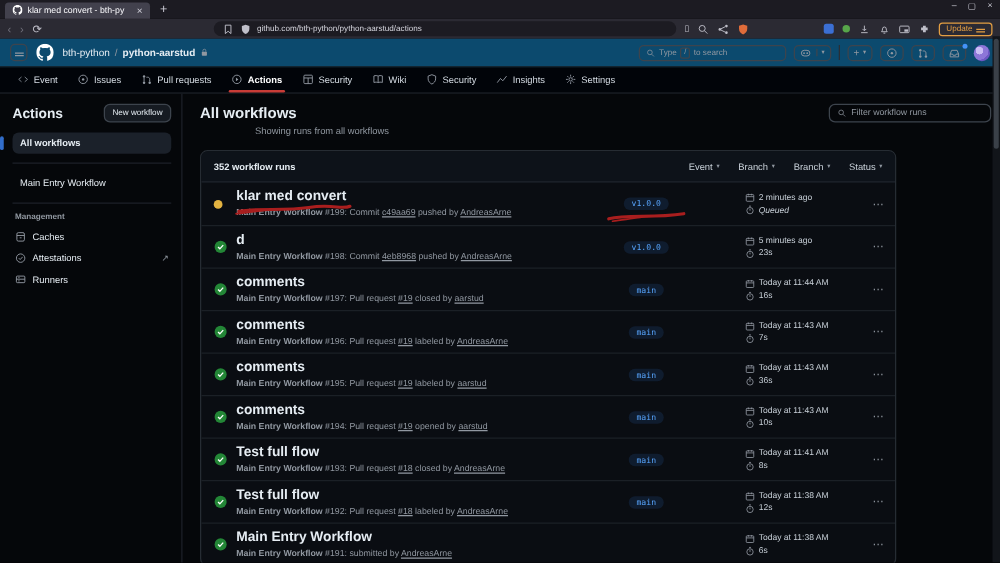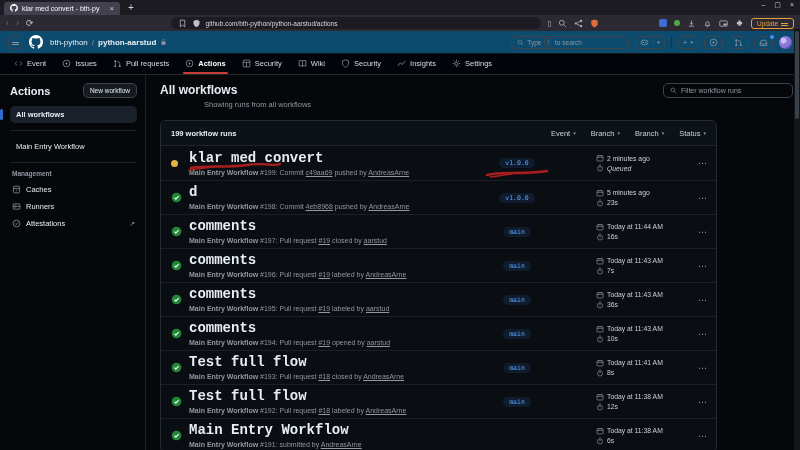--- a/index.html
+++ b/index.html
@@ -95,21 +95,21 @@
   .filterbtn .caret { font-size:5px; color:#9198a1; }
 
   .run { display:grid; grid-template-columns:18px 1fr 158px 94px 18px; align-items:center;
          height:34px; padding:0 8px 0 10px; border-top:1px solid #1b2026; position:relative; }
   .run:first-of-type { border-top:none; }
   .statuscell { display:flex; align-items:center; }
   .icon-success { width:11px; height:11px; display:block; }
   .icon-queued { width:7px; height:7px; border-radius:50%; background:#e3b341; display:none; }
   .run.queued .icon-queued { display:block; }
   .runtext { position:relative; min-width:0; }
-  .runtitle { font-size:14px; font-weight:bold; color:#e6edf3; line-height:1;font-family:Liberation Mono, monospace; }
+  .runtitle { font-size:11px; font-weight:bold; color:#e6edf3; line-height:1; }
   .rundesc { font-size:7px; color:#9198a1; margin-top:4px; white-space:nowrap; }
   .rundesc b { font-weight:bold; }
   .rundesc .lnk { text-decoration:underline; }
   .branchcell { display:flex; justify-content:center; position:relative; }
   .branch { font-family:"DejaVu Sans Mono","Liberation Mono",monospace; font-size:6.5px; color:#58a6ff;
             background:rgba(56,139,253,.12); padding:1px 6px; border-radius:8px; }
   .run.no-branch .branch { visibility:hidden; }
   .timecell { font-size:6.8px; color:#c9d1d9; display:flex; flex-direction:column; gap:2px; }
   .trow { display:flex; align-items:center; gap:3px; }
   .ticon { width:8px; height:8px; color:#9198a1; flex:0 0 auto; }
@@ -343,51 +343,51 @@
       <div class="sb-sec">Management</div>
       <div class="sb-row">
         <svg class="sicon" viewBox="0 0 12 12">
             <rect x="2" y="1.5" width="8" height="9" rx="1.5" fill="none" stroke="currentColor"></rect>
             <path stroke="currentColor" d="M2 4.5h8M5 7h2"></path>
           </svg>
         <span>Caches</span>
       </div>
       <div class="sb-row">
         <svg class="sicon" viewBox="0 0 12 12">
-            <rect x="1.5" y="2.5" width="9" height="7" rx="1" fill="none" stroke="currentColor"></rect>
-            <path stroke="currentColor" d="M1.5 5.8h9M3.5 4.2h1.4M3.5 7.6h1.4"></path>
-          </svg>
-        <span>Runners</span>
-      </div>
-      <div class="sb-row">
-        <svg class="sicon" viewBox="0 0 12 12">
             <circle cx="6" cy="6" r="4.5" fill="none" stroke="currentColor"></circle>
             <path fill="none" stroke="currentColor" d="M4 6l1.5 1.5L8.2 4.6"></path>
           </svg>
         <span>Attestations</span>
         <span class="ext">↗</span>
+      </div>
+      <div class="sb-row">
+        <svg class="sicon" viewBox="0 0 12 12">
+            <rect x="1.5" y="2.5" width="9" height="7" rx="1" fill="none" stroke="currentColor"></rect>
+            <path stroke="currentColor" d="M1.5 5.8h9M3.5 4.2h1.4M3.5 7.6h1.4"></path>
+          </svg>
+        <span>Runners</span>
       </div>
     </aside>
 
     <main>
       <div class="main-head">
         <div class="main-title">All workflows</div>
         <div class="main-sub">Showing runs from all workflows</div>
         <div class="filter-input">
           <svg class="tbicon" style="width:7px;height:7px" viewBox="0 0 12 12">
               <circle cx="5" cy="5" r="3.2" fill="none" stroke="#9198a1"></circle>
               <path stroke="#9198a1" d="M7.5 7.5L10.5 10.5"></path>
             </svg>
           <span>Filter workflow runs</span>
         </div>
       </div>
 
       <div class="runlist">
         <div class="runlist-head">
-          <span class="runcount">199 workflow runs</span>
+          <span class="runcount">352 workflow runs</span>
           <div class="filters">
             <span class="filterbtn">
                 <span>Event</span>
                 <span class="caret">▾</span>
               </span>
             <span class="filterbtn">
                 <span>Branch</span>
                 <span class="caret">▾</span>
               </span>
             <span class="filterbtn">

